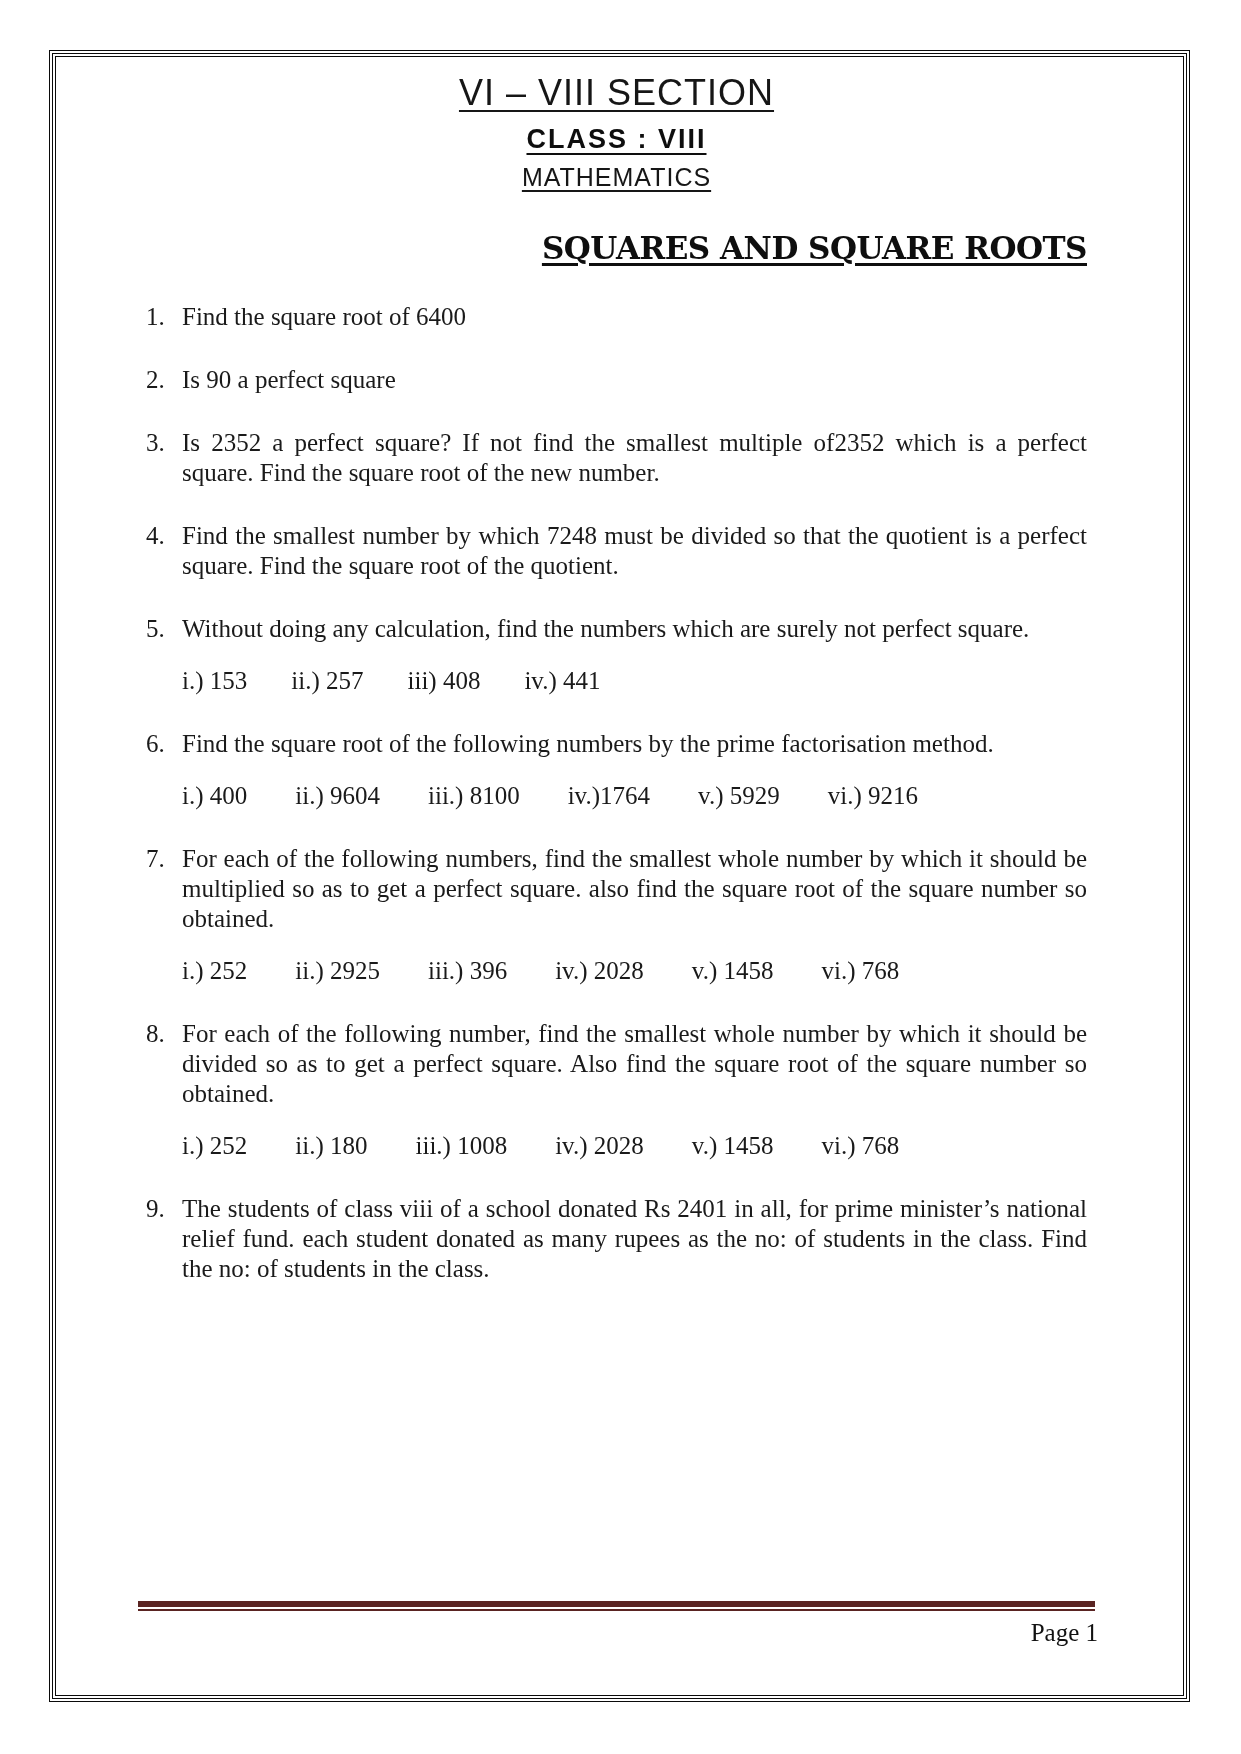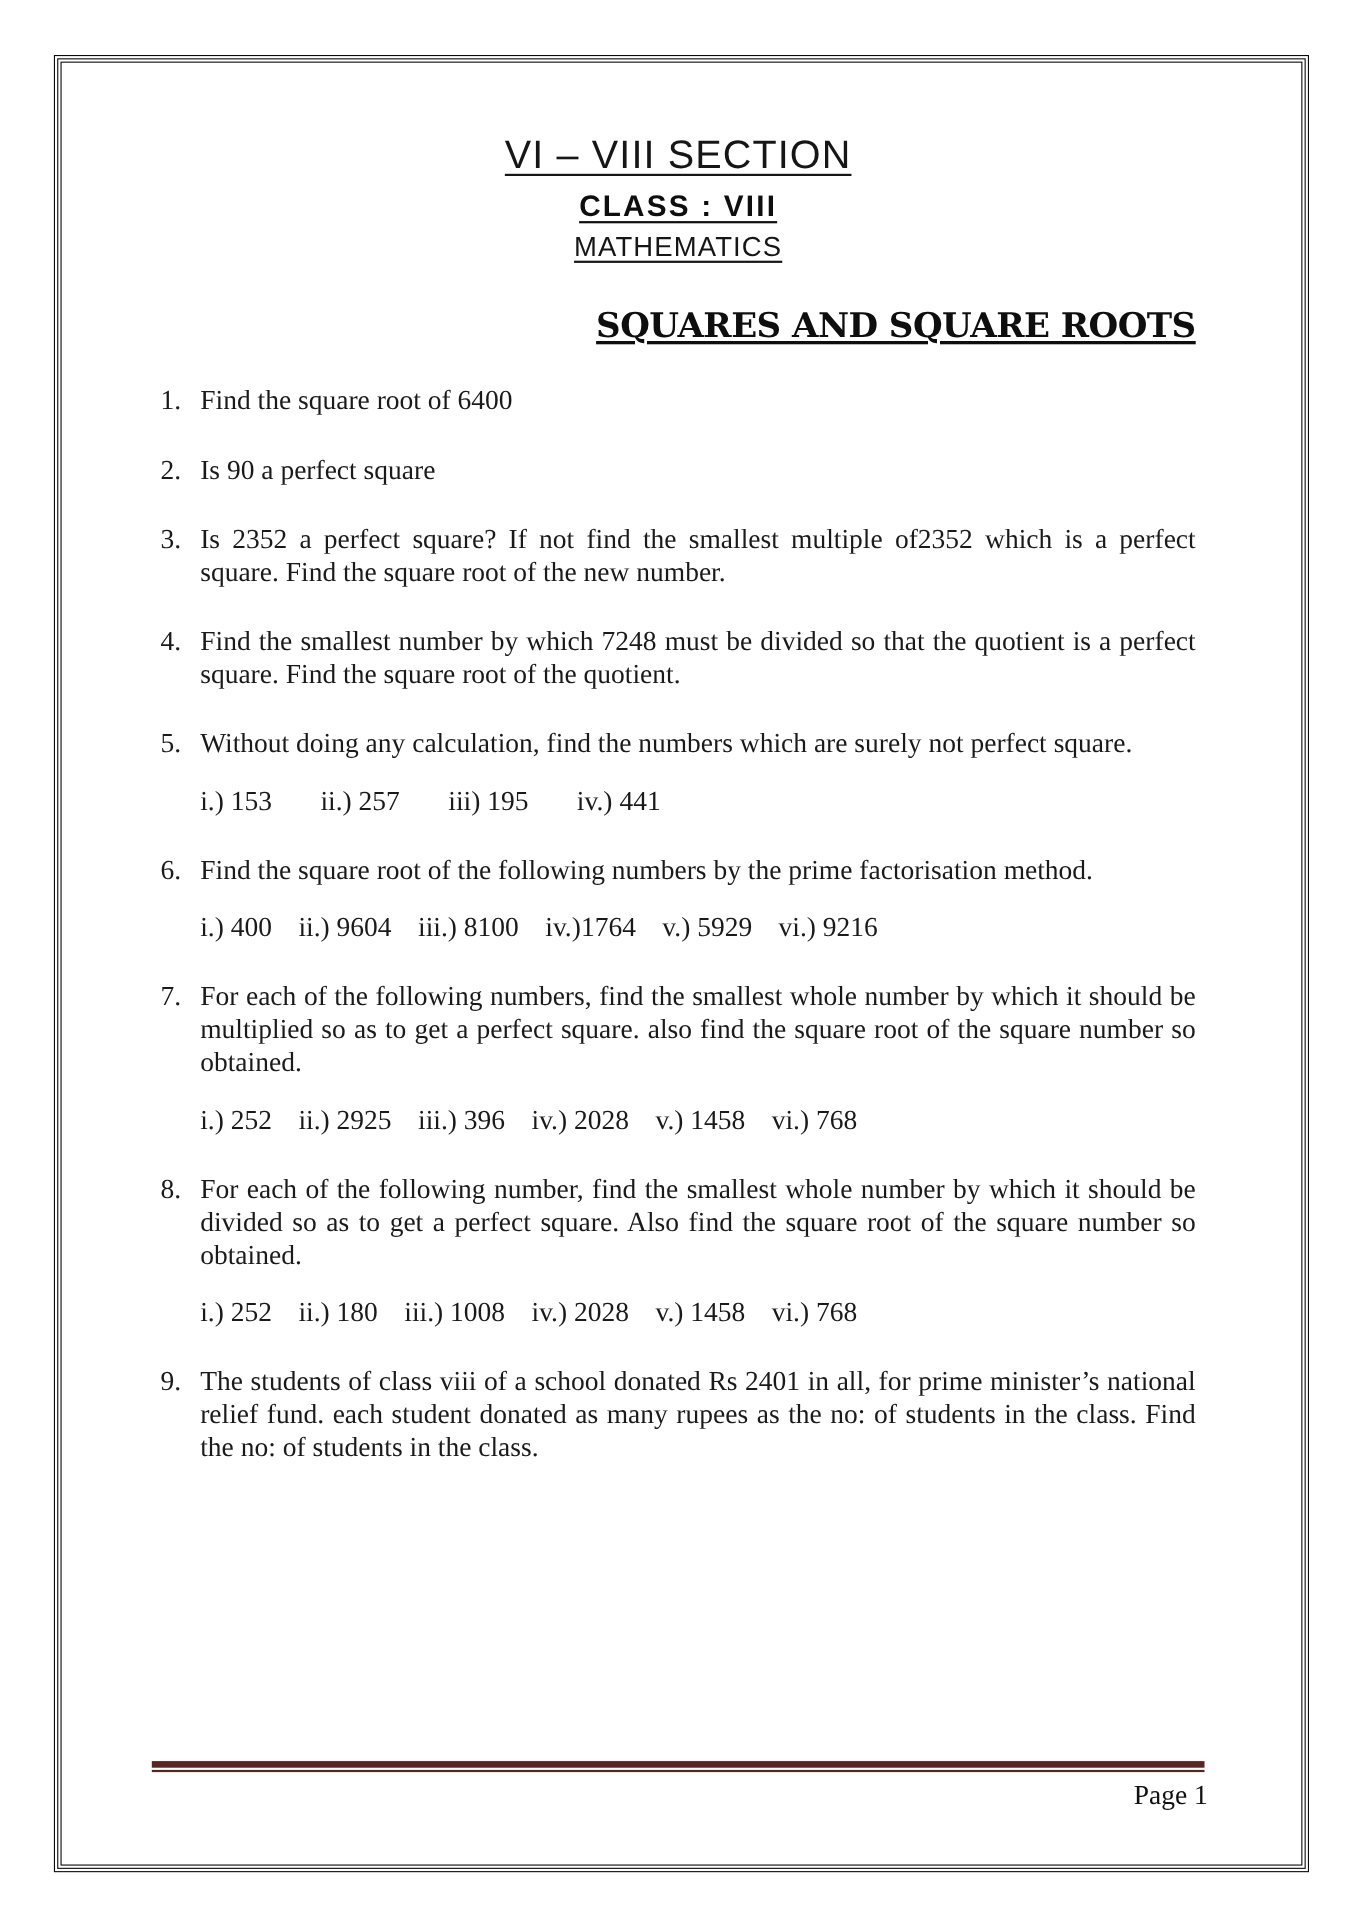--- a/index.html
+++ b/index.html
@@ -39,21 +39,21 @@
     border: 1.5px solid #0a0a0a;
     box-sizing: border-box;
   }
   .content {
     position: absolute;
     left: 146px;
     top: 0;
     width: 941px;
   }
   .doc-header {
-    margin-top: 120px;
+    margin-top: 72px;
     text-align: center;
     font-family: "Liberation Sans", sans-serif;
   }
   .title {
     font-size: 36px;
     line-height: 42px;
     letter-spacing: 1px;
     color: #161616;
     text-decoration: underline;
     text-underline-offset: 5px;
@@ -108,21 +108,21 @@
   .q-text {
     display: block;
     flex: 1;
     font-size: 25px;
     line-height: 30px;
     text-align: justify;
   }
   .opts {
     margin: -11px 0 33px 36px;
     display: flex;
-    column-gap: 24px;
+    column-gap: 48px;
     font-size: 25px;
     line-height: 30px;
     white-space: nowrap;
   }
   .opts.wide {
     column-gap: 58px;
     gap: 44px;
   }
   .footer-rule {
     position: absolute;
@@ -191,21 +191,21 @@
         <span class="q-text">Find the smallest number by which 7248 must be divided so that the quotient is a perfect square. Find the square root of the quotient.</span>
       </div>
 
       <div class="q">
         <span class="q-num">5.</span>
         <span class="q-text">Without doing any calculation, find the numbers which are surely not perfect square.</span>
       </div>
       <div class="opts wide">
         <span>i.) 153</span>
         <span>ii.) 257</span>
-        <span>iii) 195</span>
+        <span>iii) 408</span>
         <span>iv.) 441</span>
       </div>
 
       <div class="q">
         <span class="q-num">6.</span>
         <span class="q-text">Find the square root of the following numbers by the prime factorisation method.</span>
       </div>
       <div class="opts">
         <span>i.) 400</span>
         <span>ii.) 9604</span>

